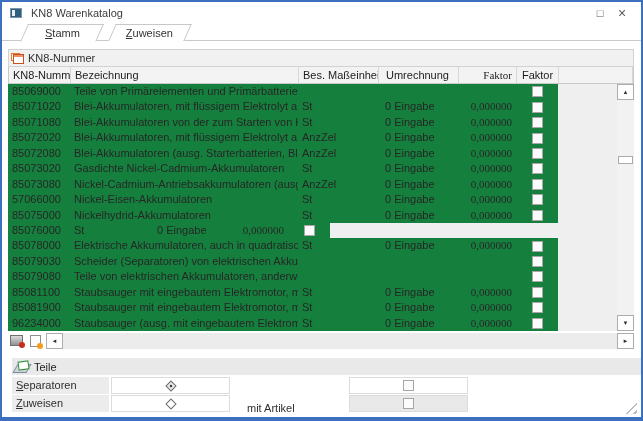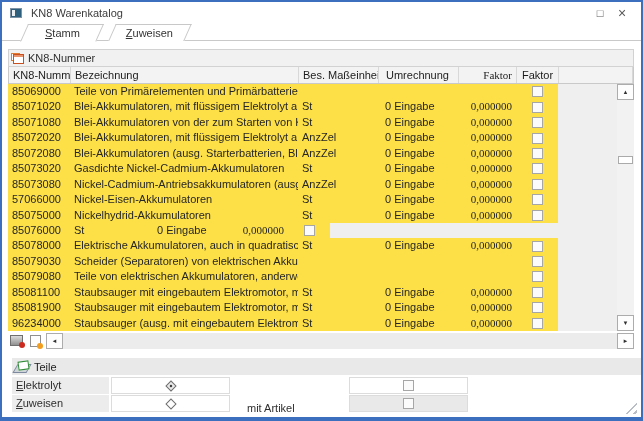--- a/index.html
+++ b/index.html
@@ -33,21 +33,21 @@
   .table-wrap{width:626px;}
   .sortbar{height:18px;background:#f1f1f1;border:1px solid #d2d2d2;display:flex;align-items:center;padding-left:2px;gap:4px;}
   .grid-icon{width:13px;height:11px;position:relative;flex:none;}
   .grid-icon::before{content:'';position:absolute;left:0;top:0;width:7px;height:6px;background:#fff;border:1px solid #e07b30;}
   .grid-icon::after{content:'';position:absolute;right:0;bottom:0;width:9px;height:8px;background:#fff;border:1px solid #c94f1e;
       box-shadow:inset 0 2px 0 #e8936b;}
   .gridhead{display:flex;height:17px;background:#f3f3f3;border:1px solid #c9c9c9;border-top:none;}
   .th{border-right:1px solid #d8d8d8;padding:0 4px;line-height:16px;color:#1c1c1c;white-space:nowrap;overflow:hidden;}
   .gridbody-row{display:flex;}
   .rows-area{width:609px;}
-  .tr{display:flex;height:15.45px;line-height:15.45px;background:#fde047;}
+  .tr{display:flex;height:15.45px;line-height:15.45px;background:#15803d;}
   .td{padding:0 4px;white-space:nowrap;overflow:hidden;color:#262626;}
   .c-num{width:62px;flex:none;}
   .c-bez{width:228px;flex:none;}
   .c-ein{width:80px;flex:none;}
   .c-umr{width:80px;flex:none;padding-left:7px;}
   .c-fak{width:58px;flex:none;text-align:right;font-family:Liberation Serif, serif;}
   .c-ina{width:42px;flex:none;display:flex;align-items:center;justify-content:center;padding:0;}
   .c-fill{flex:1;background:#efefef;padding:0;}
   .th.c-fill{background:#f3f3f3;}
   .cb{width:11px;height:11px;border:1px solid #a6a6a6;background:#fbfbfb;display:inline-block;}
@@ -338,21 +338,21 @@
       </div>
     </div>
 
     <div class="liste">
       <div class="liste-bar">
         <span class="liste-icon"></span>
         <span>Teile</span>
       </div>
 
       <div class="form-row">
-        <div class="flabel">Elektrolyt</div>
+        <div class="flabel">Separatoren</div>
         <div class="ffield">
           <span class="diamond on"></span>
         </div>
         <div class="flabel2">mit Artikel</div>
         <div class="ffield">
           <span class="cb"></span>
         </div>
       </div>
 
       <div class="form-row">

